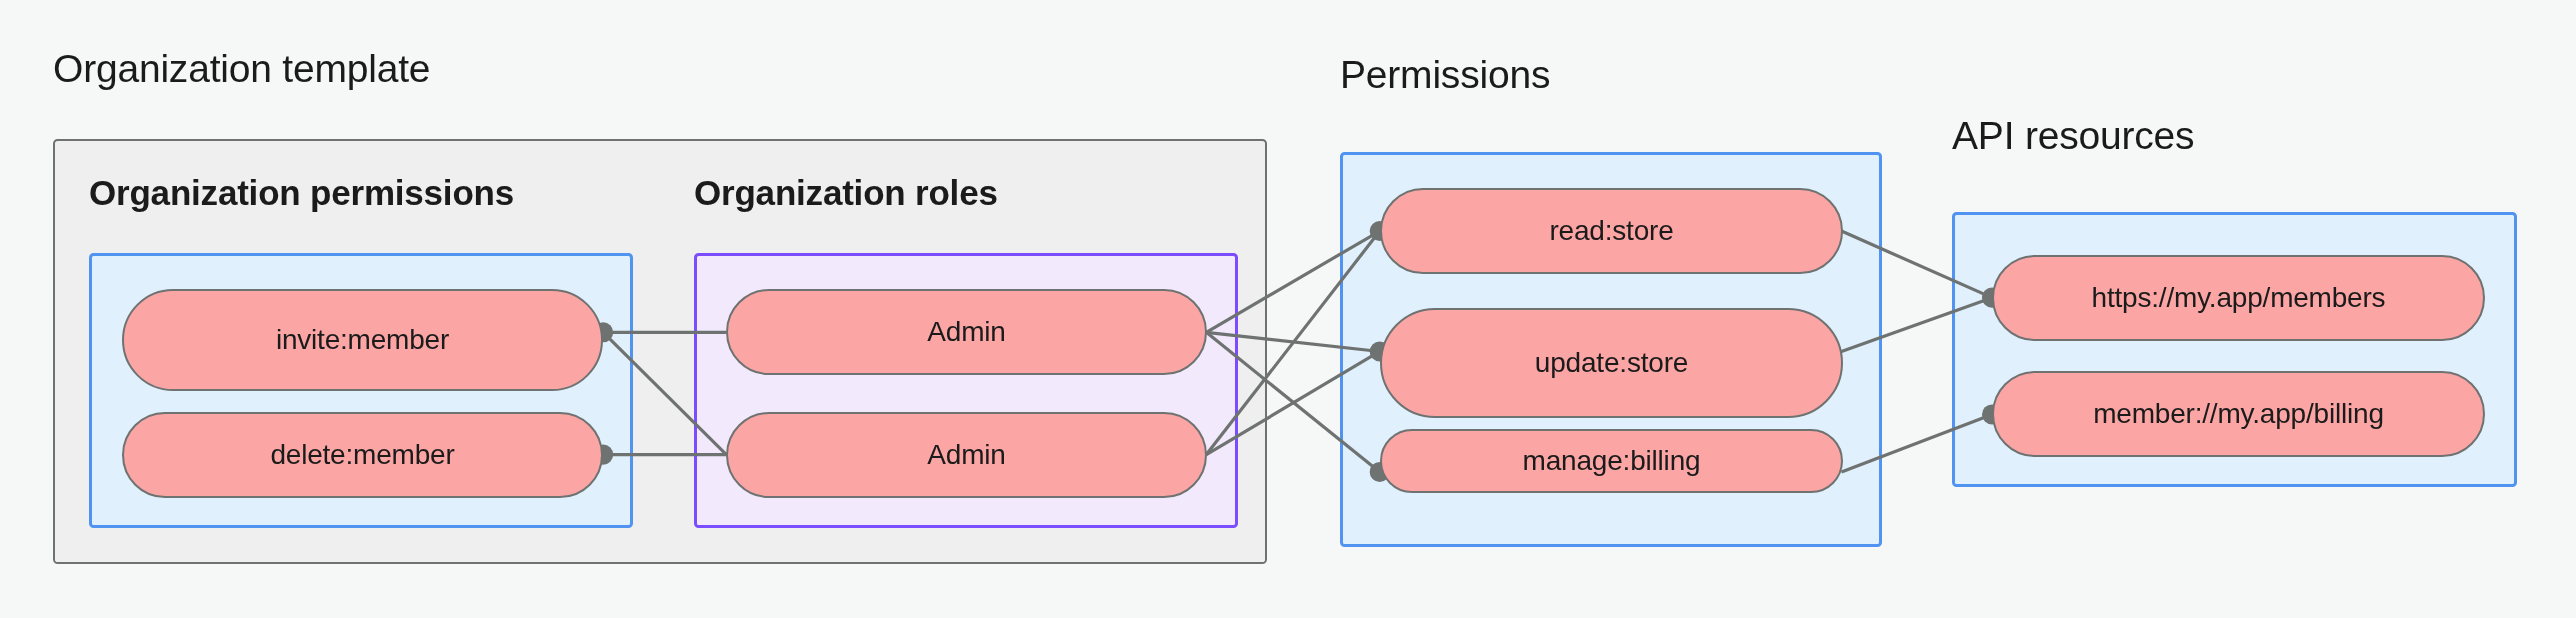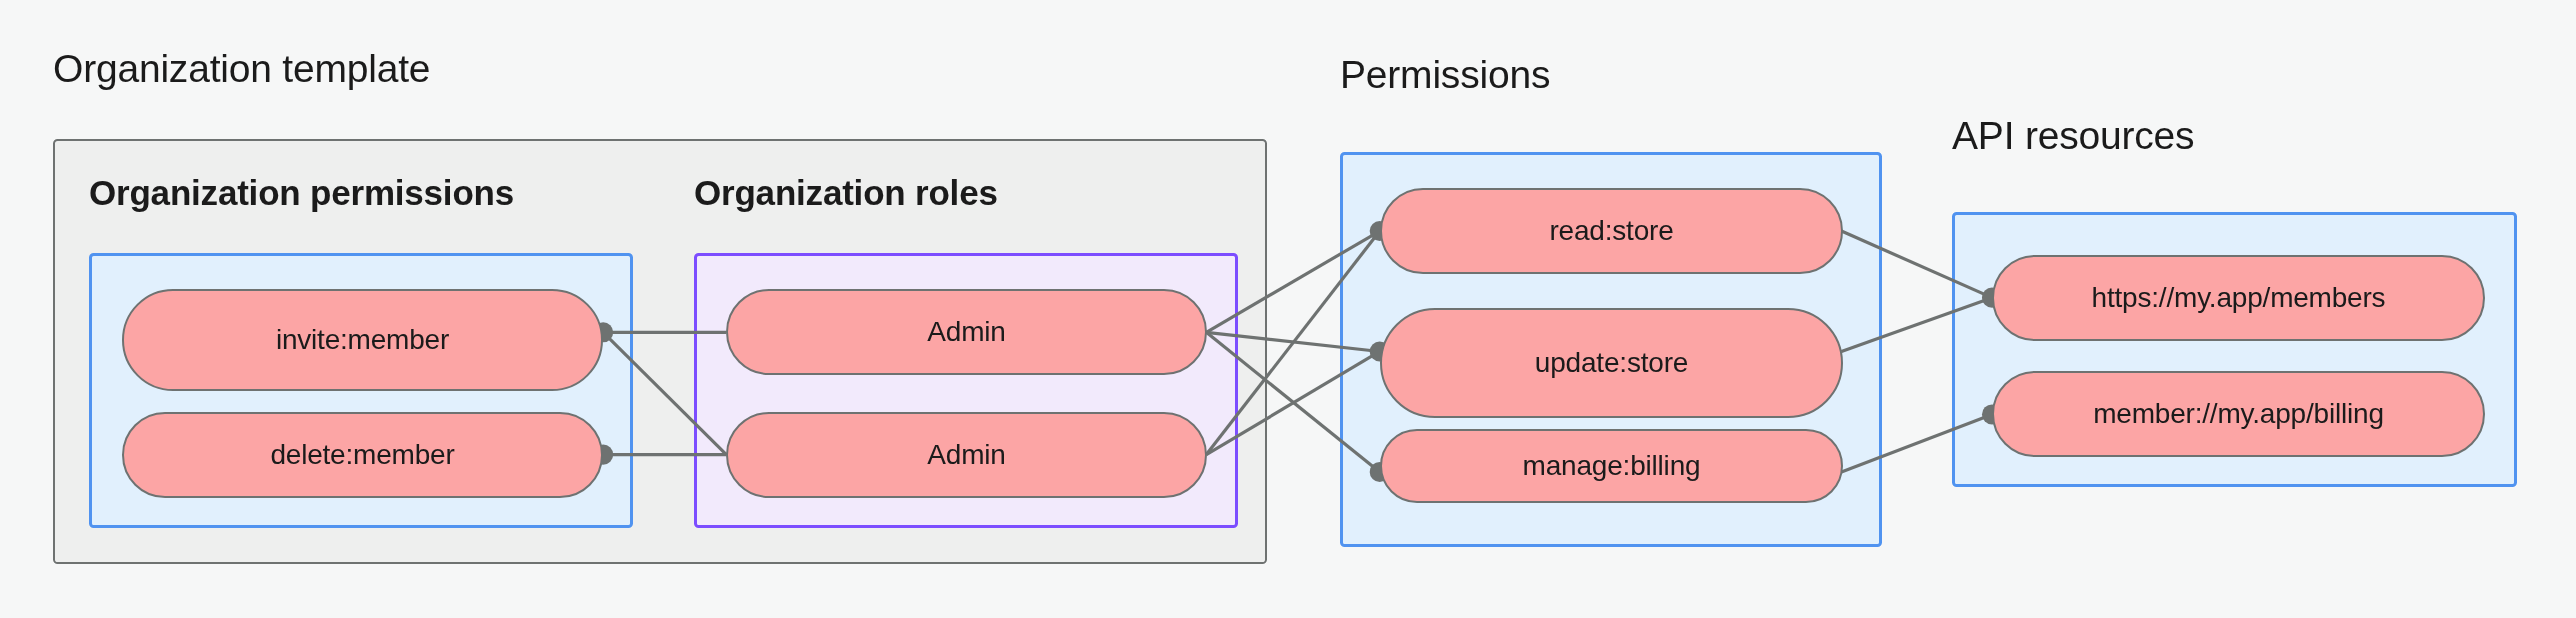--- a/index.html
+++ b/index.html
@@ -151,19 +151,19 @@
   </svg>
 
   <div class="pill" style="left:122px; top:289px; width:481px; height:102px;">invite:member</div>
   <div class="pill" style="left:122px; top:412px; width:481px; height:86px;">delete:member</div>
 
   <div class="pill" style="left:726px; top:289px; width:481px; height:86px;">Admin</div>
   <div class="pill" style="left:726px; top:412px; width:481px; height:86px;">Admin</div>
 
   <div class="pill" style="left:1380px; top:188px; width:463px; height:86px;">read:store</div>
   <div class="pill" style="left:1380px; top:308px; width:463px; height:110px;">update:store</div>
-  <div class="pill" style="left:1380px; top:429px; width:463px; height:74px;">manage:billing</div>
+  <div class="pill" style="left:1380px; top:429px; width:463px; height:64px;">manage:billing</div>
 
   <div class="pill" style="left:1992px; top:255px; width:493px; height:86px;">https://my.app/members</div>
   <div class="pill" style="left:1992px; top:371px; width:493px; height:86px;">member://my.app/billing</div>
 
 </div>
 
 
 </body></html>

